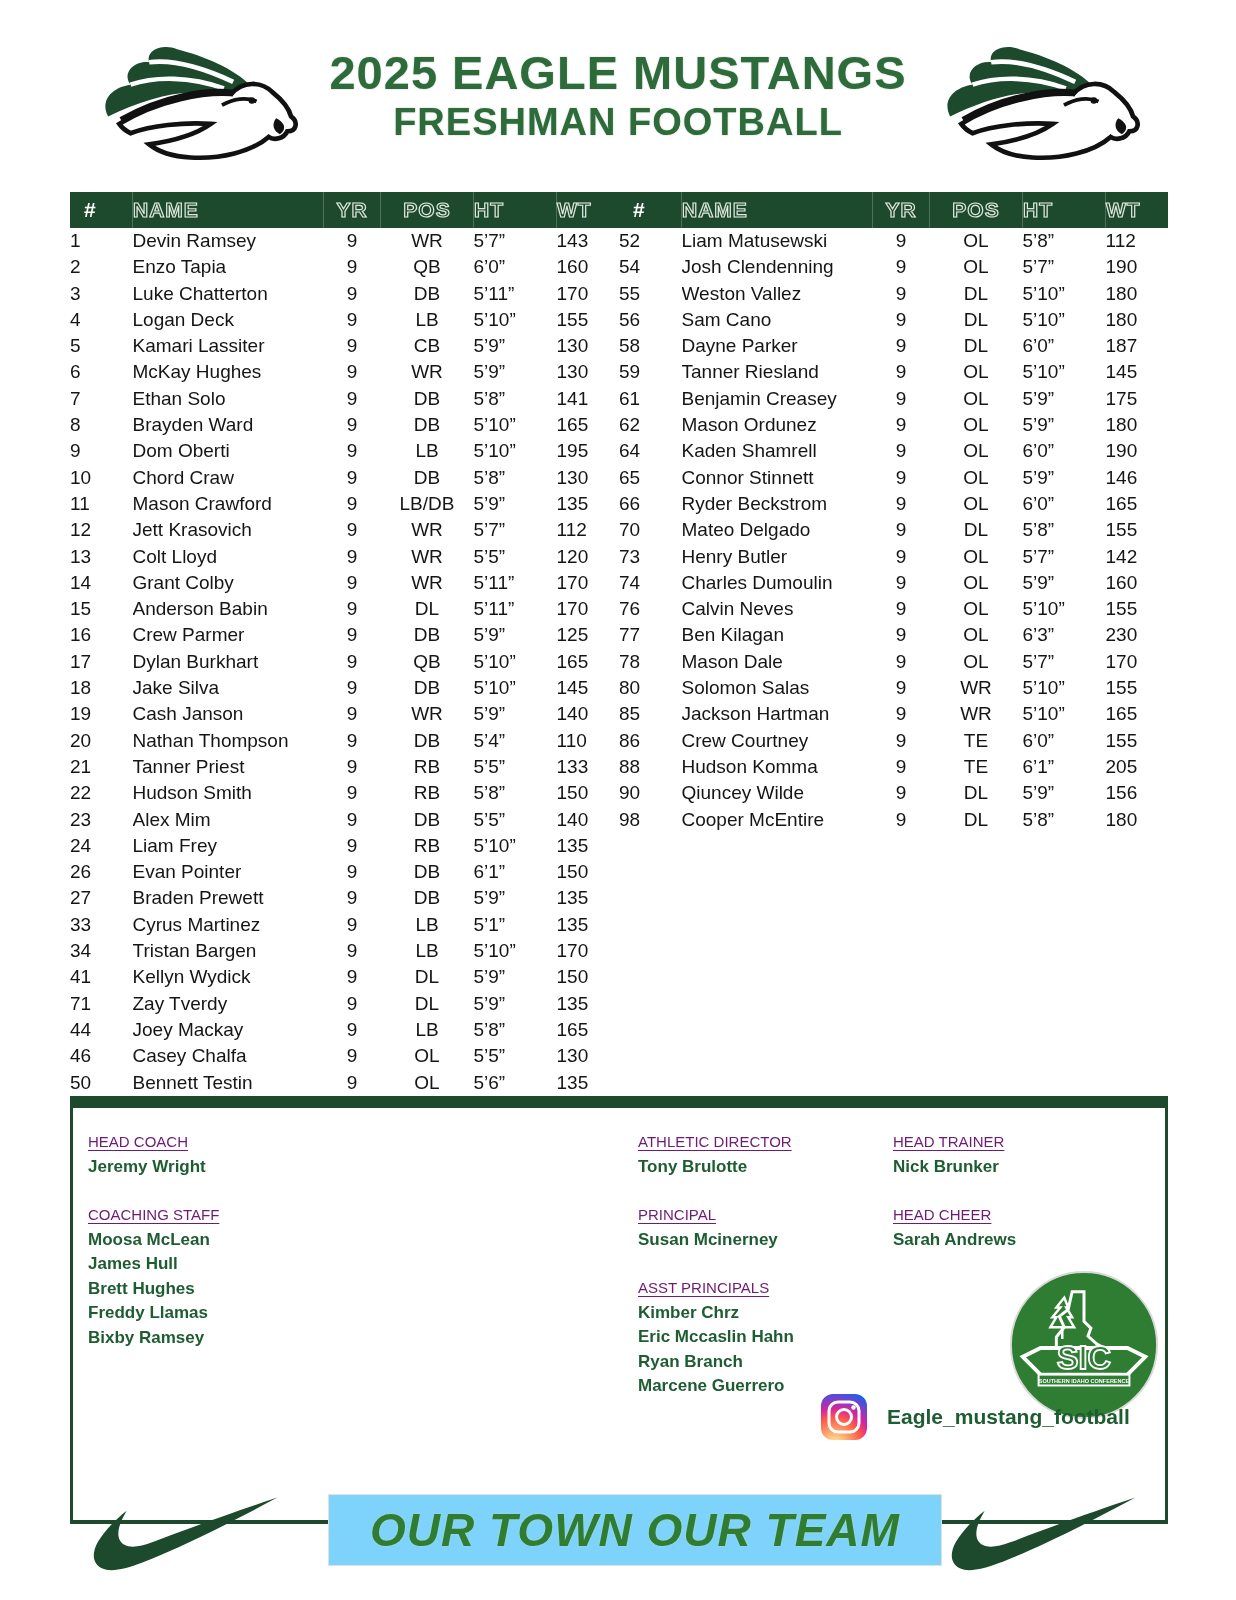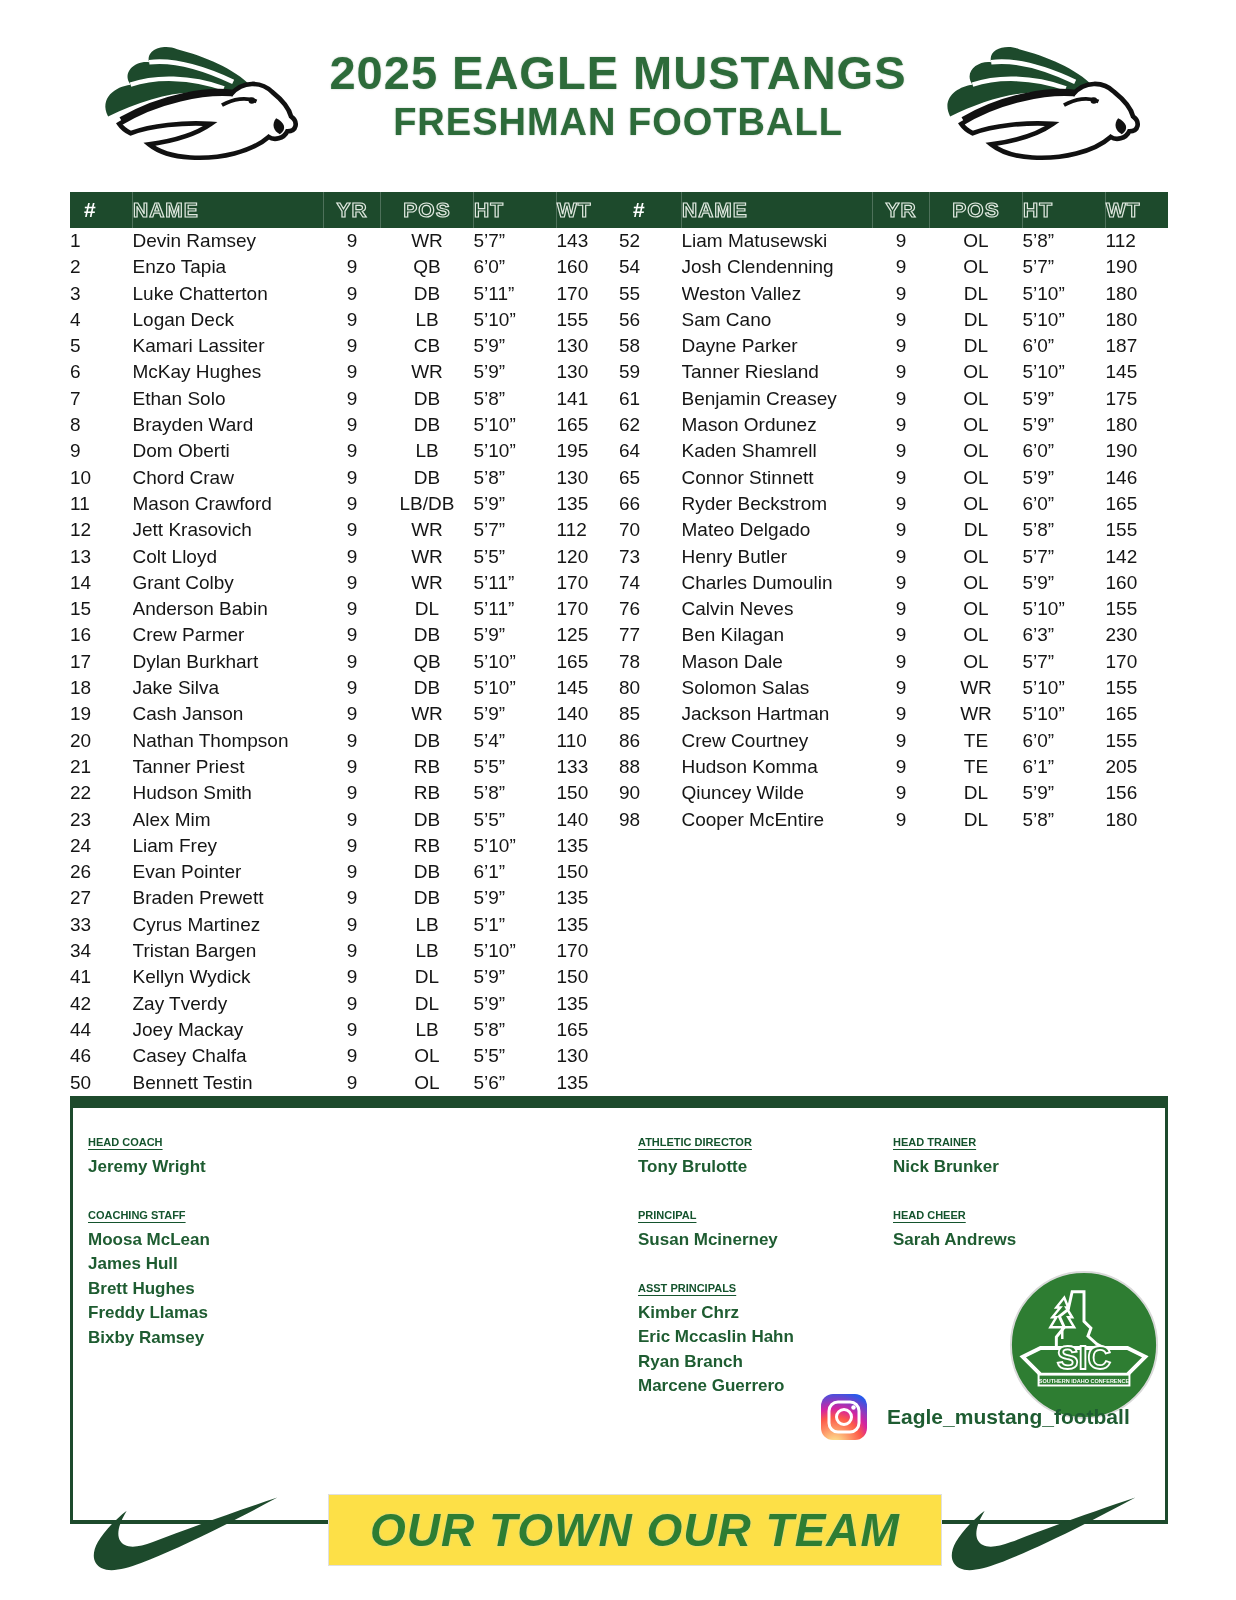--- a/index.html
+++ b/index.html
@@ -44,40 +44,40 @@
   
   .bottom-bar{position:absolute;left:70px;top:1096px;width:1098px;height:12px;background:#1d4a2c;}
   .staff-box{position:absolute;left:70px;top:1108px;width:1098px;height:416px;background:#fff;
       border-left:3px solid #1d4a2c;border-right:3px solid #1d4a2c;border-bottom:4px solid #1d4a2c;
       box-sizing:border-box;}
   .staff-col{position:absolute;top:22px;}
   .staff-col.c1{left:15px;width:260px;}
   .staff-col.c2{left:565px;width:270px;}
   .staff-col.c3{left:820px;width:240px;}
   .staff-group{margin-bottom:24px;}
-  .staff-heading{font-size:11px;font-weight:700;color:#14532d;text-decoration:underline;
+  .staff-heading{font-size:15px;font-weight:400;color:#701a75;text-decoration:underline;
       text-underline-offset:3px;line-height:24.5px;}
   .staff-name{font-size:17px;font-weight:700;color:#1e5c31;line-height:24.5px;}
 
   
   .sic-logo{position:absolute;left:932px;top:158px;width:158px;height:158px;}
 
   
   .insta-row{position:absolute;left:748px;top:286px;display:flex;align-items:center;}
   .insta-icon{width:46px;height:46px;border-radius:12px;position:relative;
       background:radial-gradient(circle at 30% 110%,#fdf497 0%,#fd5949 45%,#d6249f 60%,#285AEB 90%);}
   .insta-icon svg{position:absolute;left:0;top:0;}
   .insta-handle{margin-left:20px;font-size:21px;font-weight:700;color:#1e5c31;}
 
   
   .footer{position:absolute;left:0;top:1490px;width:1236px;height:110px;}
   .swoosh{position:absolute;width:190px;height:95px;}
   .swoosh.left{left:90px;top:2px;}
   .swoosh.right{left:948px;top:2px;}
-  .motto-box{position:absolute;left:328px;top:4px;width:612px;height:70px;background:#fde047;
+  .motto-box{position:absolute;left:328px;top:4px;width:612px;height:70px;background:#7dd3fc;
       border:1px solid #e0e0e0;display:flex;align-items:center;justify-content:center;}
   .motto-text{font-size:46px;font-weight:800;font-style:italic;color:#2e7d32;
       letter-spacing:1px;text-shadow:0 0 2px #bcd6bd;}
 </style>
 </head>
 <body>
 
 <div class="page">
 
   <div class="header">
@@ -350,21 +350,21 @@
           </tr>
           <tr>
             <td class="col-num">41</td>
             <td class="col-name">Kellyn Wydick</td>
             <td class="col-yr">9</td>
             <td class="col-pos">DL</td>
             <td class="col-ht">5’9”</td>
             <td class="col-wt">150</td>
           </tr>
           <tr>
-            <td class="col-num">42</td>
+            <td class="col-num">71</td>
             <td class="col-name">Zay Tverdy</td>
             <td class="col-yr">9</td>
             <td class="col-pos">DL</td>
             <td class="col-ht">5’9”</td>
             <td class="col-wt">135</td>
           </tr>
           <tr>
             <td class="col-num">44</td>
             <td class="col-name">Joey Mackay</td>
             <td class="col-yr">9</td>

